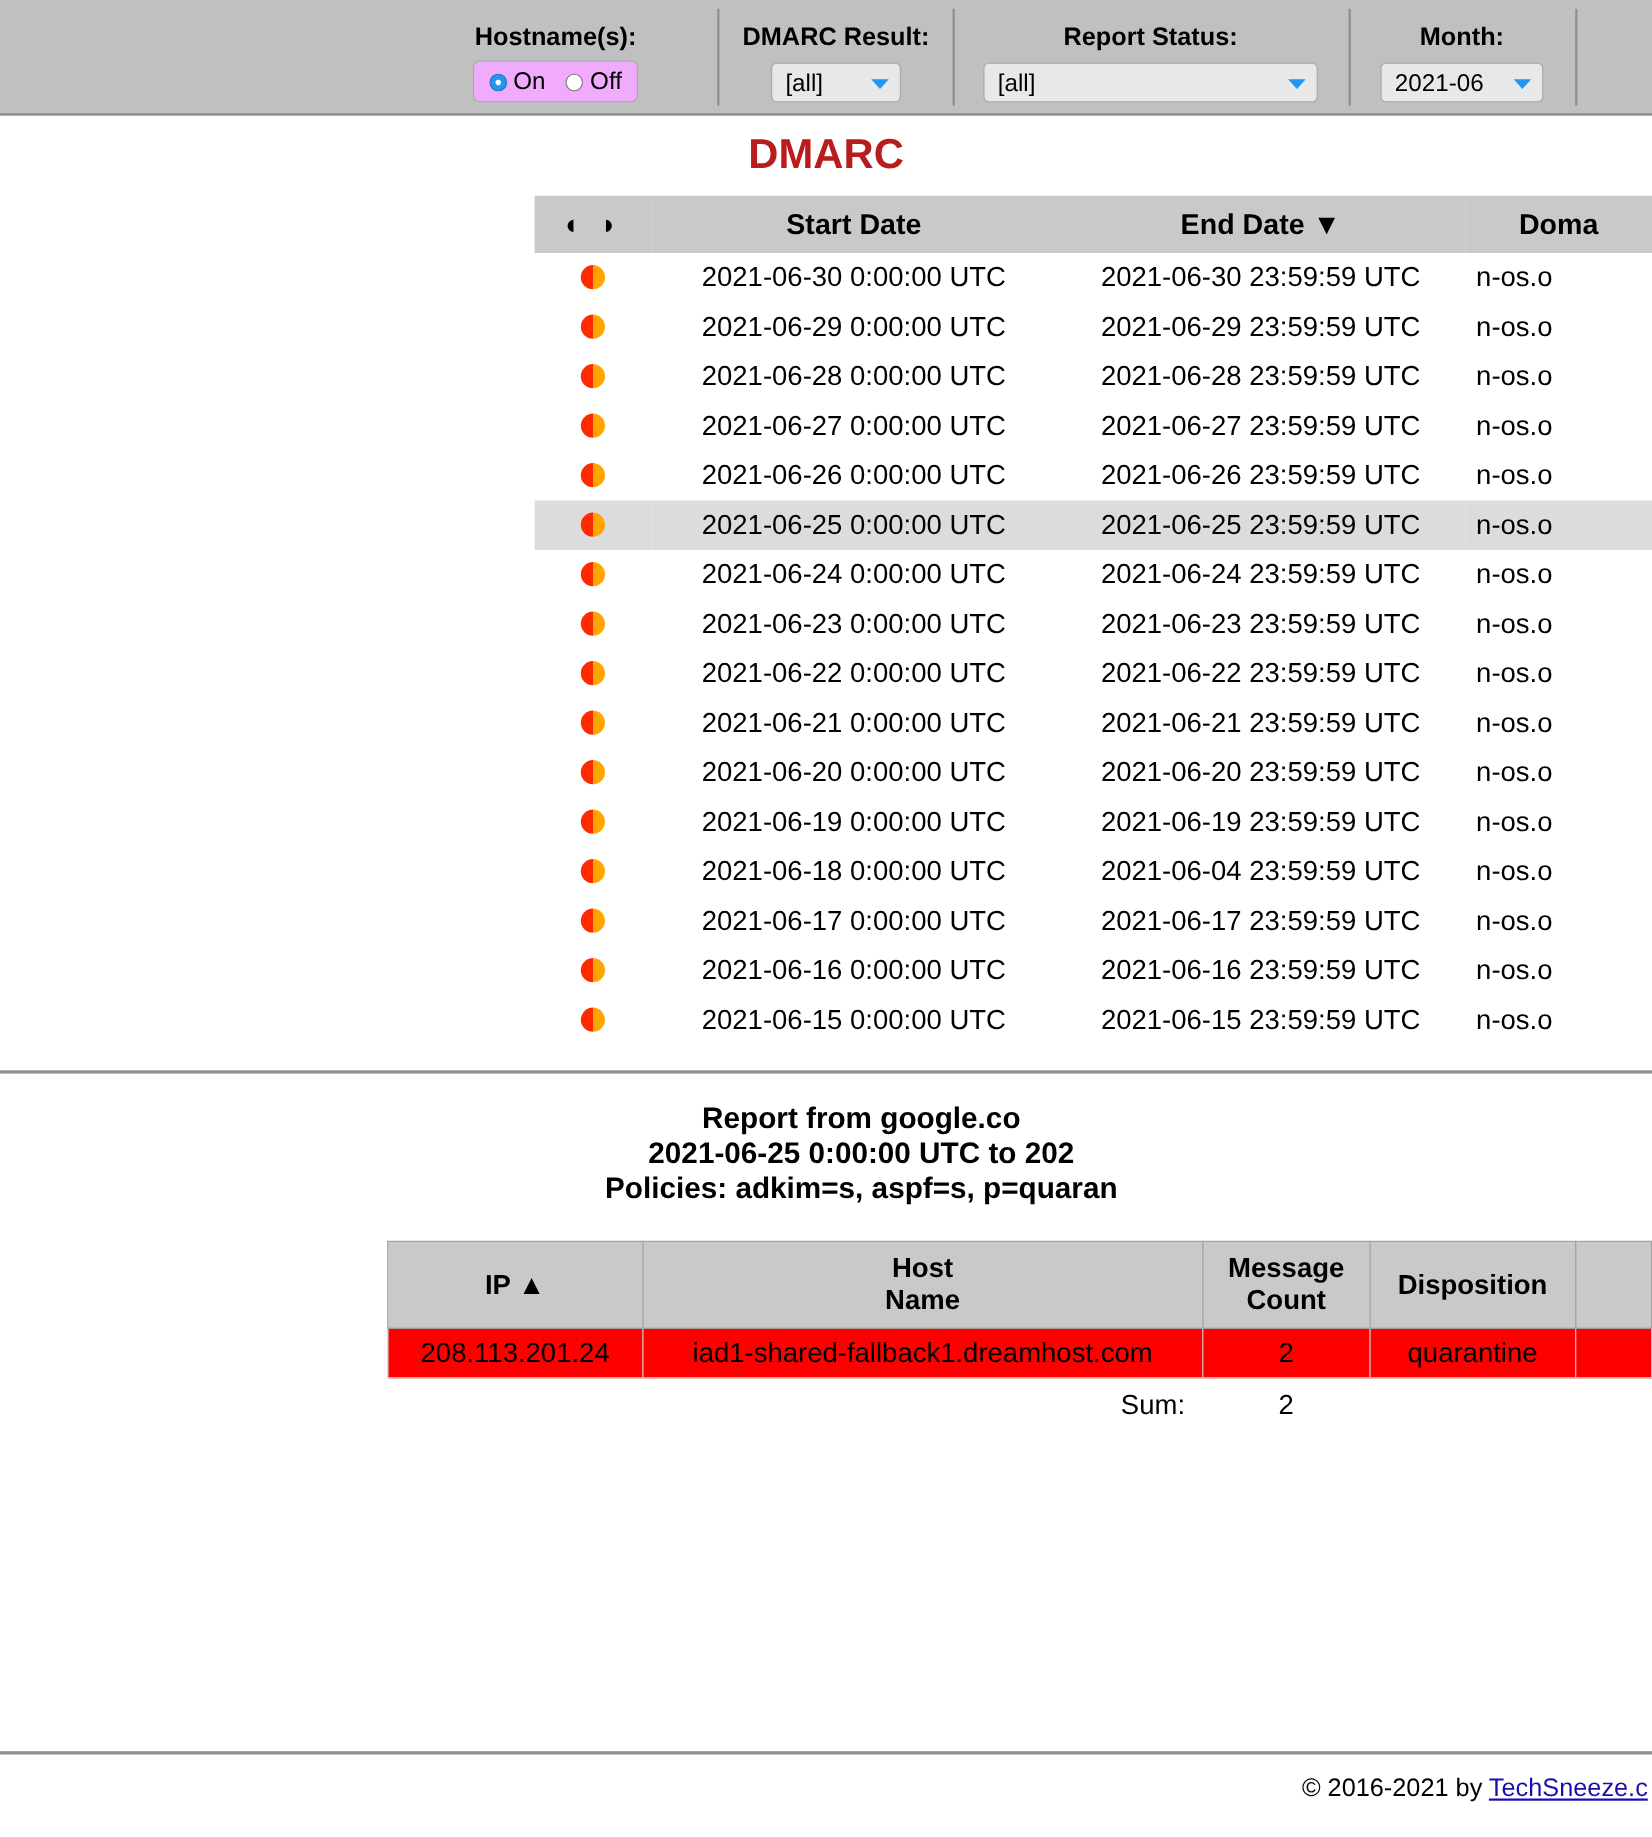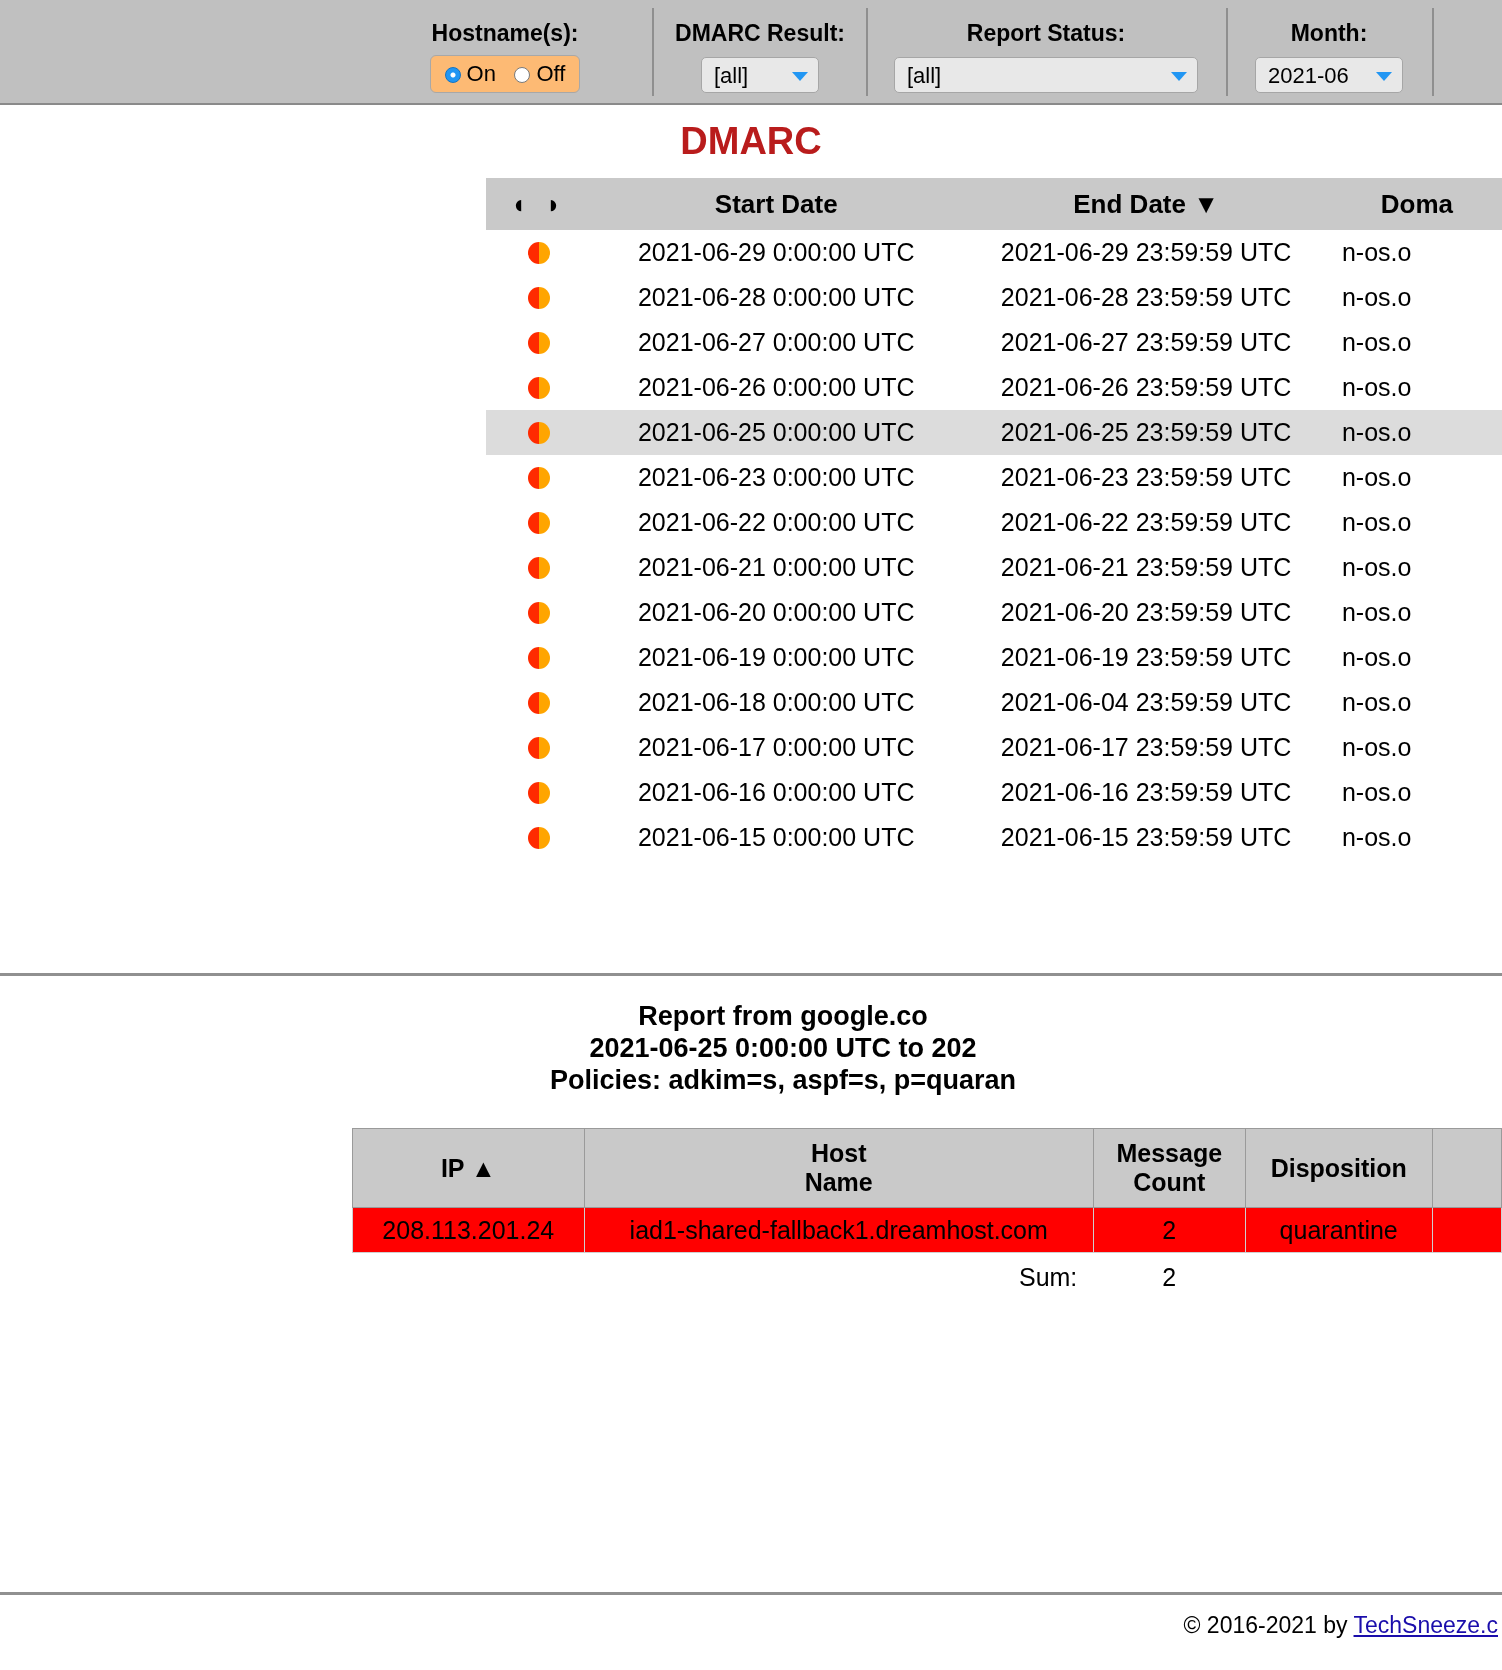--- a/index.html
+++ b/index.html
@@ -42,21 +42,21 @@
   .tb-label {
     font-size: 23px;
     font-weight: bold;
     color: #000;
     display: block;
     margin-top: 20px;
     white-space: nowrap;
   }
   .radio-box {
     margin: 8px auto 0 auto;
-    background: #fdba74;
+    background: #f0abfc;
     border: 1px solid #a8a8a8;
     border-radius: 6px;
     display: inline-block;
     padding: 5px 14px;
     white-space: nowrap;
   }
   .radio-item {
     display: inline-block;
     font-size: 22px;
     color: #000;
@@ -312,20 +312,26 @@
           <span class="toggle-glyphs">◖ ◗</span>
         </th>
         <th class="col-start">Start Date</th>
         <th class="col-end">End Date ▼</th>
         <th class="col-domain">Doma</th>
       </tr>
     </thead>
     <tbody id="report-body">
         <tr>
           <td class="col-toggle"><span class="status-dot"></span></td>
+          <td class="col-start">2021-06-30 0:00:00 UTC</td>
+          <td class="col-end">2021-06-30 23:59:59 UTC</td>
+          <td class="col-domain">n-os.o</td>
+        </tr>
+        <tr>
+          <td class="col-toggle"><span class="status-dot"></span></td>
           <td class="col-start">2021-06-29 0:00:00 UTC</td>
           <td class="col-end">2021-06-29 23:59:59 UTC</td>
           <td class="col-domain">n-os.o</td>
         </tr>
         <tr>
           <td class="col-toggle"><span class="status-dot"></span></td>
           <td class="col-start">2021-06-28 0:00:00 UTC</td>
           <td class="col-end">2021-06-28 23:59:59 UTC</td>
           <td class="col-domain">n-os.o</td>
         </tr>
@@ -338,20 +344,26 @@
         <tr>
           <td class="col-toggle"><span class="status-dot"></span></td>
           <td class="col-start">2021-06-26 0:00:00 UTC</td>
           <td class="col-end">2021-06-26 23:59:59 UTC</td>
           <td class="col-domain">n-os.o</td>
         </tr>
         <tr class="row-selected">
           <td class="col-toggle"><span class="status-dot"></span></td>
           <td class="col-start">2021-06-25 0:00:00 UTC</td>
           <td class="col-end">2021-06-25 23:59:59 UTC</td>
+          <td class="col-domain">n-os.o</td>
+        </tr>
+        <tr>
+          <td class="col-toggle"><span class="status-dot"></span></td>
+          <td class="col-start">2021-06-24 0:00:00 UTC</td>
+          <td class="col-end">2021-06-24 23:59:59 UTC</td>
           <td class="col-domain">n-os.o</td>
         </tr>
         <tr>
           <td class="col-toggle"><span class="status-dot"></span></td>
           <td class="col-start">2021-06-23 0:00:00 UTC</td>
           <td class="col-end">2021-06-23 23:59:59 UTC</td>
           <td class="col-domain">n-os.o</td>
         </tr>
         <tr>
           <td class="col-toggle"><span class="status-dot"></span></td>

